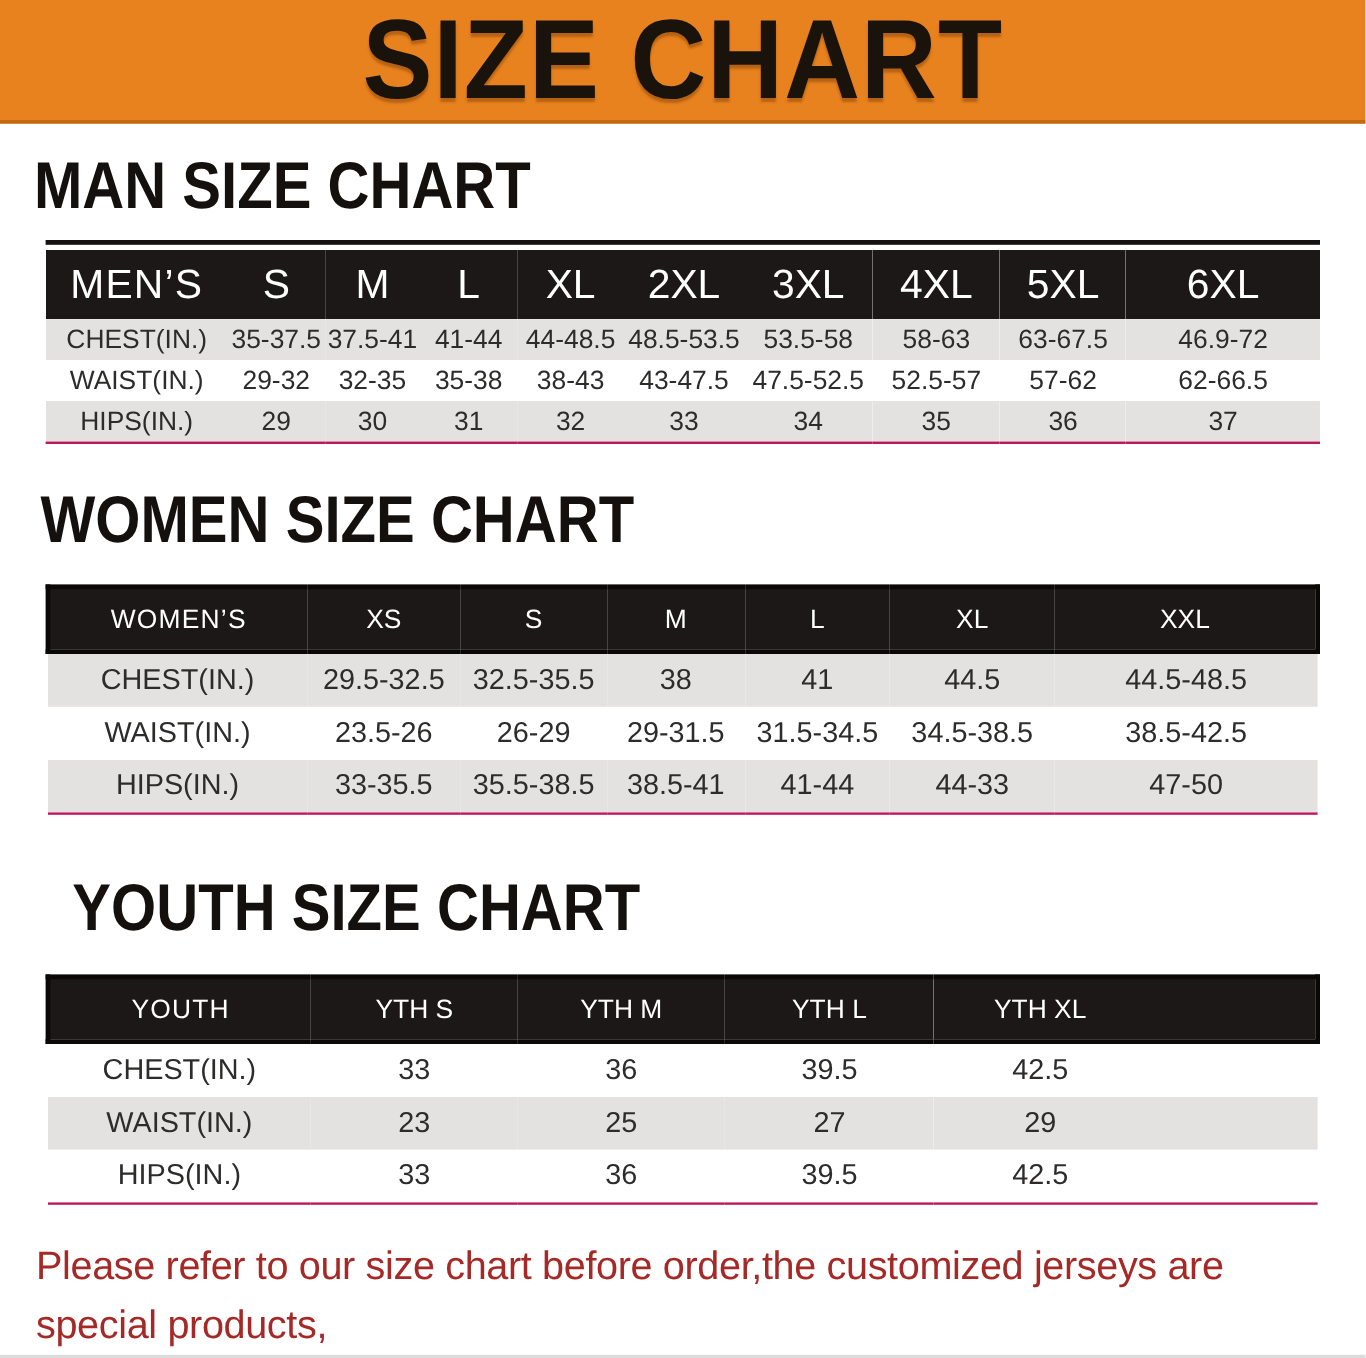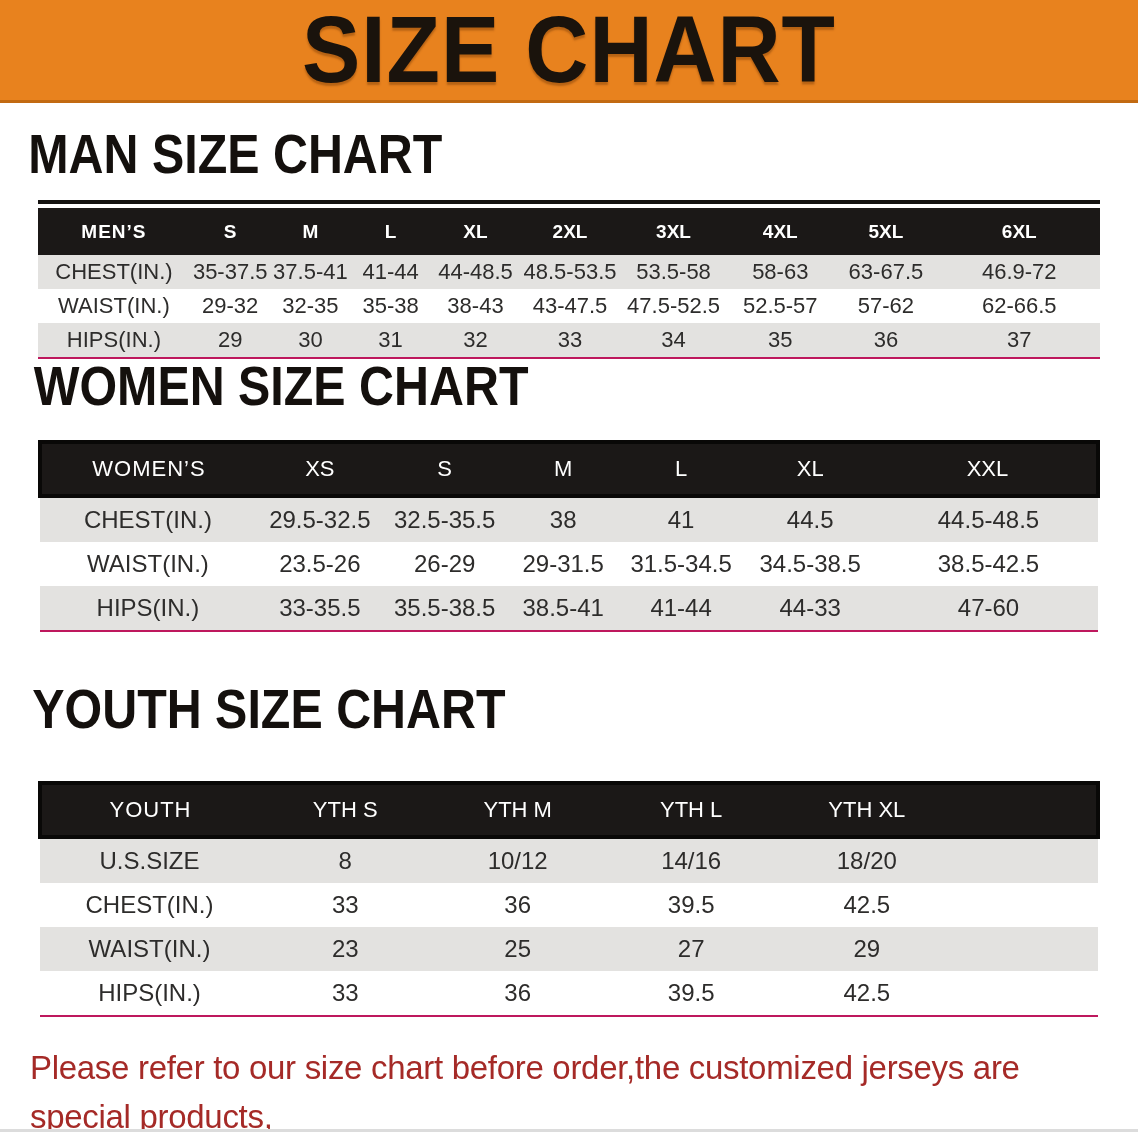--- a/index.html
+++ b/index.html
@@ -18,29 +18,29 @@
     transform:scaleX(.93);letter-spacing:1px;
     text-shadow:0 3px 2px rgba(90,40,0,.35);
   }
   
   .section-title-wrap{text-align:left;}
   .section-title{
     display:inline-block;font-size:55px;font-weight:800;line-height:1;
     transform:scaleX(.88);color:#14100D;white-space:nowrap;
   }
   #men-heading{margin-top:24px;margin-bottom:18px;}
-  #women-heading{margin-bottom:26px;}
-  #youth-heading{margin-top:50px;margin-bottom:44px;}
+  #women-heading{margin-top:36px;margin-bottom:26px;}
+  #youth-heading{margin-top:50px;margin-bottom:28px;padding-left:28px;}
   
   .size-table-wrap{width:1062px;margin:0 auto;}
   .top-rule{height:4px;background:#151311;margin-bottom:4px;}
   table{width:100%;border-collapse:collapse;table-layout:fixed;}
   th,td{text-align:center;padding:0;white-space:nowrap;overflow:hidden;}
   tr.hdr th{background:var(--header-bar,#1B1817);color:#FFFFFF;font-weight:400;}
-  #men-table tr.hdr th{height:47px;font-size:19px;font-weight:700;}
+  #men-table tr.hdr th{height:58px;font-size:34px;font-weight:400;}
   #women-table tr.hdr th,#youth-table tr.hdr th{
     height:50px;font-size:22px;
     border-top:4px solid #090807;border-bottom:4px solid #090807;
   }
   #women-table tr.hdr th:first-child,#youth-table tr.hdr th:first-child{border-left:4px solid #090807;}
   #women-table tr.hdr th:last-child,#youth-table tr.hdr th:last-child{border-right:4px solid #090807;}
   th.corner{font-size:31px;font-weight:800;letter-spacing:1px;}
   #men-table td{height:34px;font-size:22px;color:#2D2C2B;}
   #women-table td,#youth-table td{height:44px;font-size:24px;color:#2D2C2B;}
   td.rowlabel{color:#1E1D1C;}
@@ -176,21 +176,21 @@
         <td>34.5-38.5</td>
         <td>38.5-42.5</td>
       </tr>
       <tr class="stripe">
         <td class="rowlabel">HIPS(IN.)</td>
         <td>33-35.5</td>
         <td>35.5-38.5</td>
         <td>38.5-41</td>
         <td>41-44</td>
         <td>44-33</td>
-        <td>47-60</td>
+        <td>47-50</td>
       </tr>
     </tbody>
   </table>
 </div>
 
 <div class="section-title-wrap" id="youth-heading">
   <span class="section-title">YOUTH SIZE CHART</span>
 </div>
 
 <div class="size-table-wrap">
@@ -205,28 +205,20 @@
     </colgroup>
     <tbody>
       <tr class="hdr">
         <th class="corner">YOUTH</th>
         <th>YTH S</th>
         <th>YTH M</th>
         <th>YTH L</th>
         <th>YTH XL</th>
         <th></th>
       </tr>
-      <tr class="stripe">
-        <td class="rowlabel">U.S.SIZE</td>
-        <td>8</td>
-        <td>10/12</td>
-        <td>14/16</td>
-        <td>18/20</td>
-        <td></td>
-      </tr>
       <tr>
         <td class="rowlabel">CHEST(IN.)</td>
         <td>33</td>
         <td>36</td>
         <td>39.5</td>
         <td>42.5</td>
         <td></td>
       </tr>
       <tr class="stripe">
         <td class="rowlabel">WAIST(IN.)</td>

